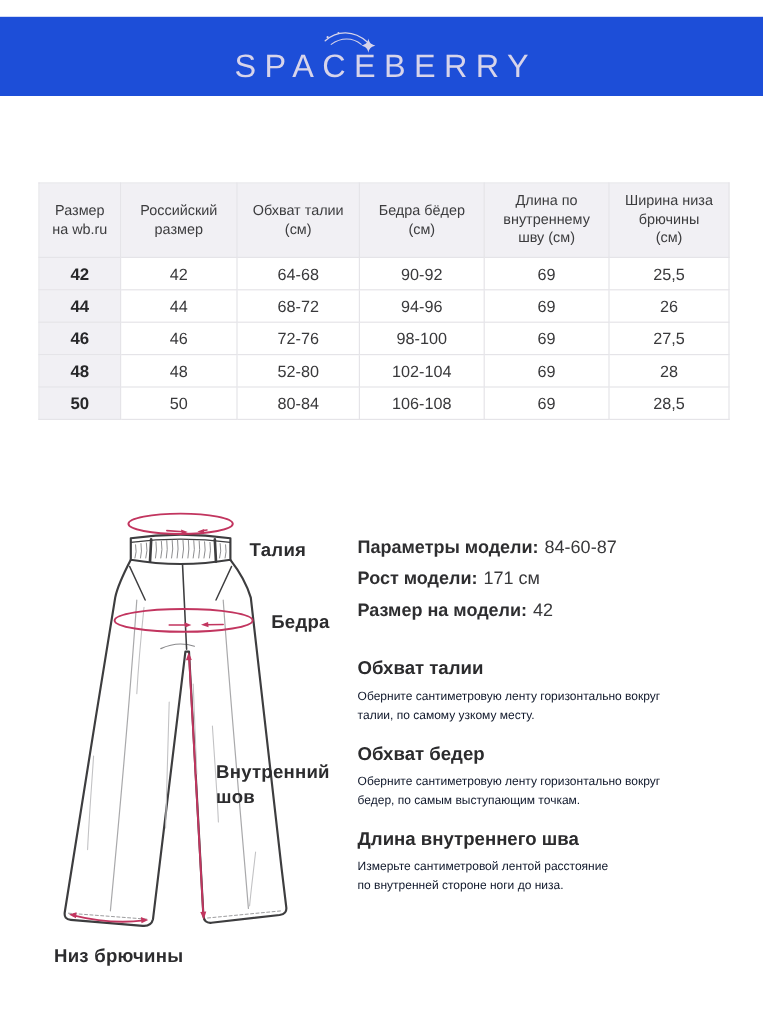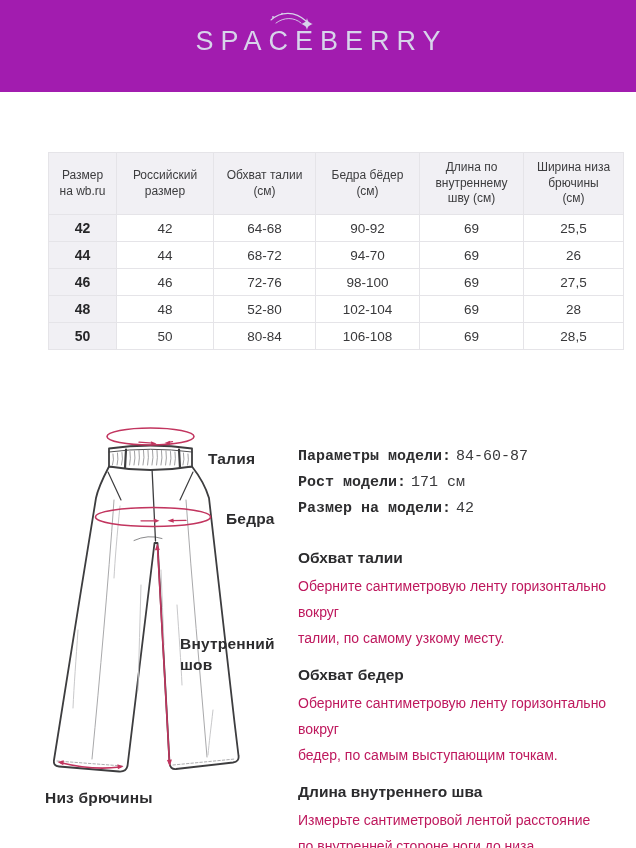--- a/index.html
+++ b/index.html
@@ -10,23 +10,23 @@
     width: 636px;
     height: 848px;
     background: #ffffff;
     overflow: hidden;
     margin: 0 auto;
   }
 
   
   .brand-header {
     position: absolute;
-    left: 0; top: 0;
-    width: 636px; height: 92px;
-    background: #a21caf;
+    left: 0; top: 14px;
+    width: 636px; height: 66px;
+    background: #1d4ed8;
   }
   .brand-logo {
     position: absolute;
     left: 0; top: 26px;
     width: 100%;
     text-align: center;
     color: #d7d4ea;
     font-size: 27px;
     font-weight: 400;
     letter-spacing: 7px;
@@ -34,21 +34,21 @@
   }
   .logo-star {
     position: absolute;
     left: 268px; top: 8px;
     width: 50px; height: 28px;
   }
 
   
   .size-table {
     position: absolute;
-    left: 48px; top: 152px;
+    left: 32px; top: 152px;
     width: 575px;
     border-collapse: collapse;
     table-layout: fixed;
     padding-left: 27px;
   }
   .size-table th, .size-table td {
     border: 1px solid #e5e4e8;
     text-align: center;
     vertical-align: middle;
   }
@@ -99,38 +99,37 @@
   
   .info-panel {
     position: absolute;
     left: 298px; top: 444px;
     width: 325px;
   }
   .model-line {
     font-size: 15px;
     line-height: 26px;
     color: #2e2e30;
-    font-family: Liberation Mono, monospace;
   }
   .model-line .lbl { font-weight: bold; margin-right: 5px; }
   .model-line .val { font-weight: 400; color: #39393b; }
 
   .section { margin-top: 14px; }
   .section.first { margin-top: 26px; }
   .section-title {
     font-size: 15.5px;
     font-weight: bold;
     color: #2b2b2d;
     line-height: 20px;
   }
   .section-text {
     margin-top: 5px;
-    font-size: 14px;
-    line-height: 26px;
-    color: #be185d;
+    font-size: 10px;
+    line-height: 16px;
+    color: #0f172a;
     white-space: pre-line;
   }
 </style>
 </head>
 <body>
 
 <div class="page">
 
   <div class="brand-header">
     <svg class="logo-star" viewBox="0 0 50 28" fill="none">
@@ -176,21 +175,21 @@
         <td>42</td>
         <td>64-68</td>
         <td>90-92</td>
         <td>69</td>
         <td>25,5</td>
       </tr>
       <tr>
         <td class="row-size">44</td>
         <td>44</td>
         <td>68-72</td>
-        <td>94-70</td>
+        <td>94-96</td>
         <td>69</td>
         <td>26</td>
       </tr>
       <tr>
         <td class="row-size">46</td>
         <td>46</td>
         <td>72-76</td>
         <td>98-100</td>
         <td>69</td>
         <td>27,5</td>

